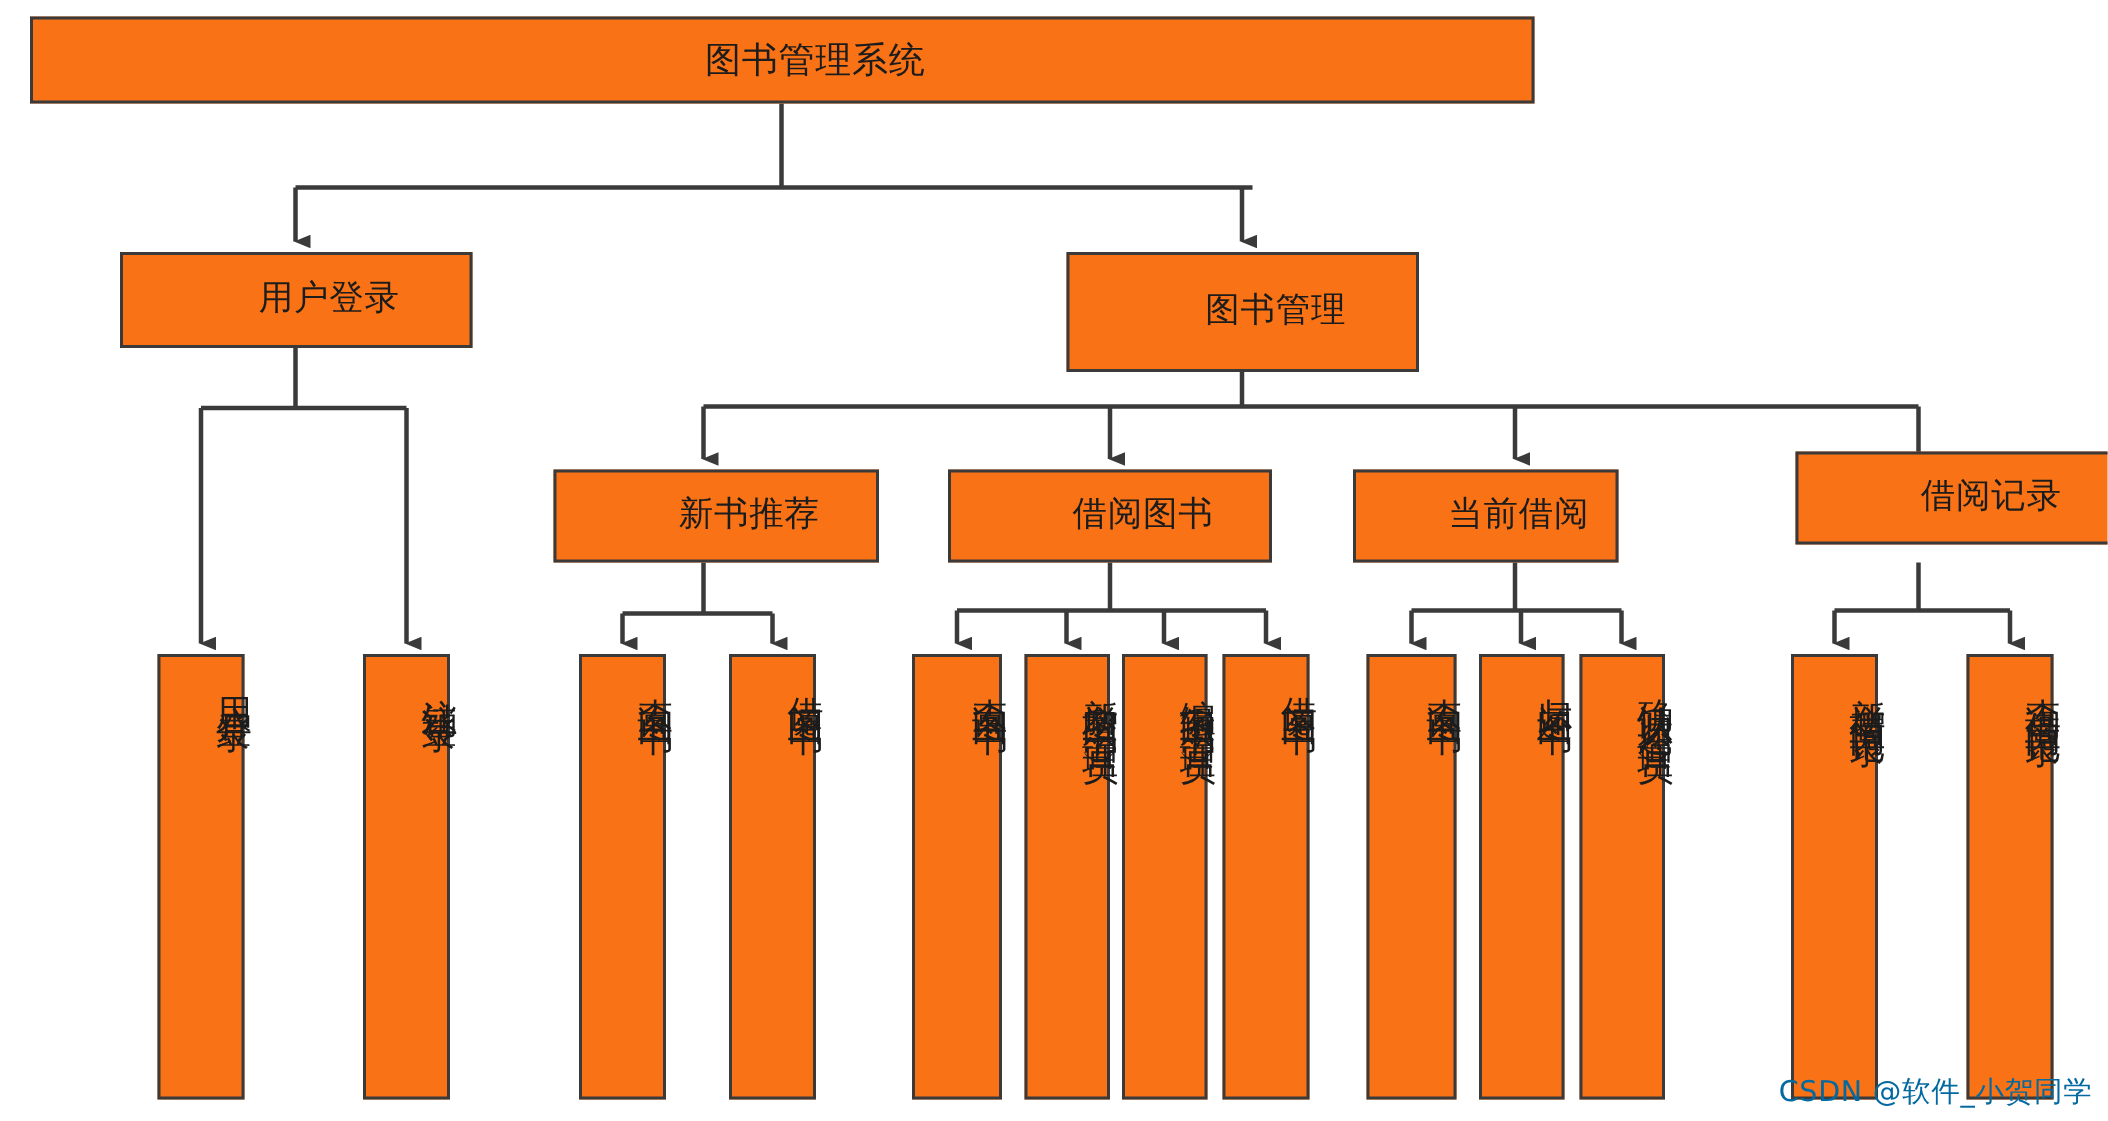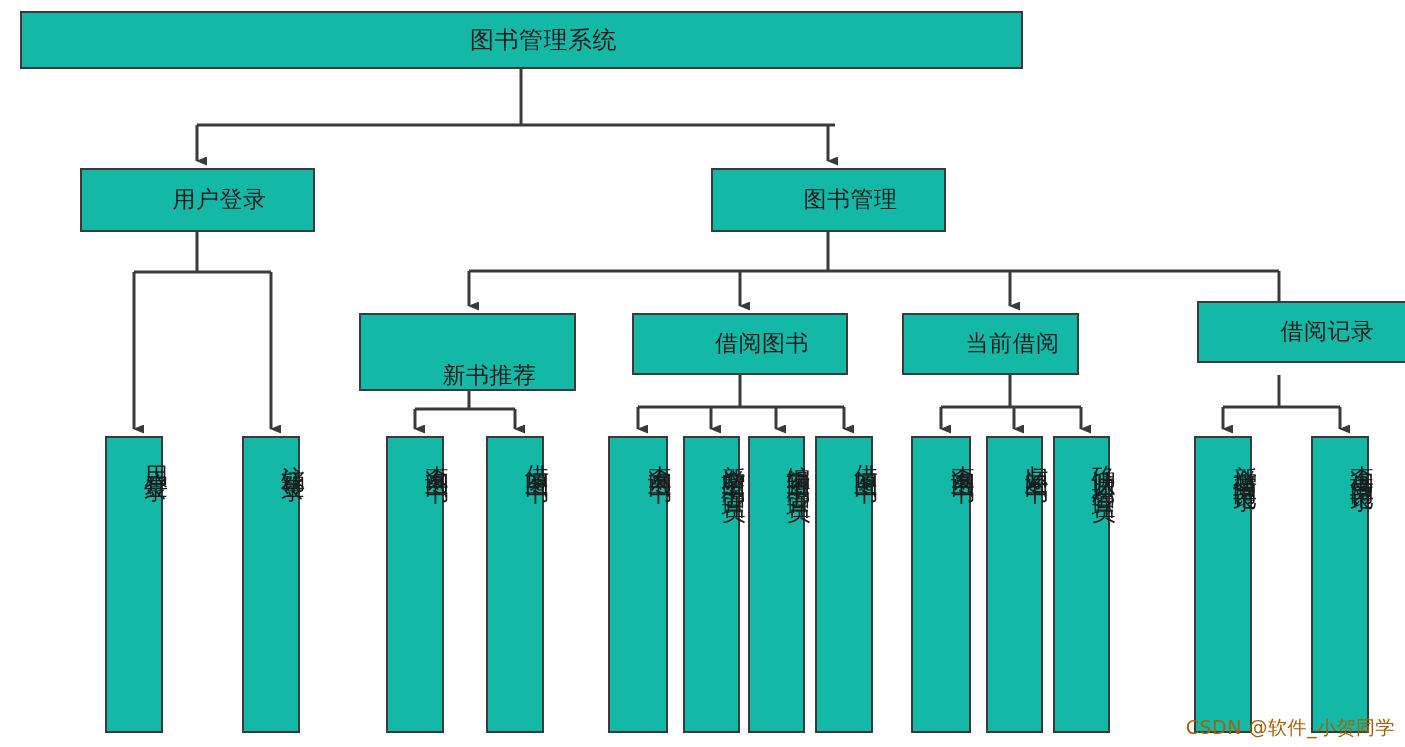--- a/index.html
+++ b/index.html
@@ -8,21 +8,21 @@
     background:#ffffff;
     font-family:"DejaVu Sans","Liberation Sans",sans-serif;
     overflow:hidden;
   }
   #diagram{position:relative;width:1405px;height:747px;}
   #edges{position:absolute;left:0;top:0;width:1405px;height:747px;}
 
   .node{
     position:absolute;
     box-sizing:border-box;
-    background:#14b8a6;
+    background:#f97316;
     border:2.5px solid #3a3a3a;
     display:flex;
     align-items:center;
     justify-content:center;
     color:#1c1c1c;
     z-index:2;
     padding-left:44px;
   }
   .node .label{
     display:block;
@@ -48,21 +48,21 @@
     letter-spacing:5px;
     line-height:1.0;
     white-space:nowrap;
   }
 
   .watermark{
     position:absolute;
     right:10px;
     bottom:6px;
     font-size:19px;
-    color:#a16207;
+    color:#0369a1;
     z-index:5;
     white-space:nowrap;
     letter-spacing:0.5px;
   }
 </style>
 </head>
 <body>
 
 <div id="diagram">
 
@@ -116,25 +116,25 @@
     </g>
   </svg>
 
   <div class="node level-root" style="left:20px;top:11px;width:1003px;height:58px;">
     <span class="label">图书管理系统</span>
   </div>
 
   <div class="node level-2" style="left:80px;top:168px;width:235px;height:64px;">
     <span class="label">用户登录</span>
   </div>
-  <div class="node level-2" style="left:711px;top:168px;width:235px;height:64px;">
+  <div class="node level-2" style="left:711px;top:168px;width:235px;height:80px;">
     <span class="label">图书管理</span>
   </div>
 
-  <div class="node level-3" style="left:359px;top:313px;width:217px;height:78px;align-items:flex-end;">
+  <div class="node level-3" style="left:369px;top:313px;width:217px;height:62px;">
     <span class="label">新书推荐</span>
   </div>
   <div class="node level-3" style="left:632px;top:313px;width:216px;height:62px;">
     <span class="label">借阅图书</span>
   </div>
   <div class="node level-3" style="left:902px;top:313px;width:177px;height:62px;">
     <span class="label">当前借阅</span>
   </div>
   <div class="node level-3" style="left:1171px;top:301px;width:217px;height:62px;margin-left:26px;">
     <span class="label">借阅记录</span>

